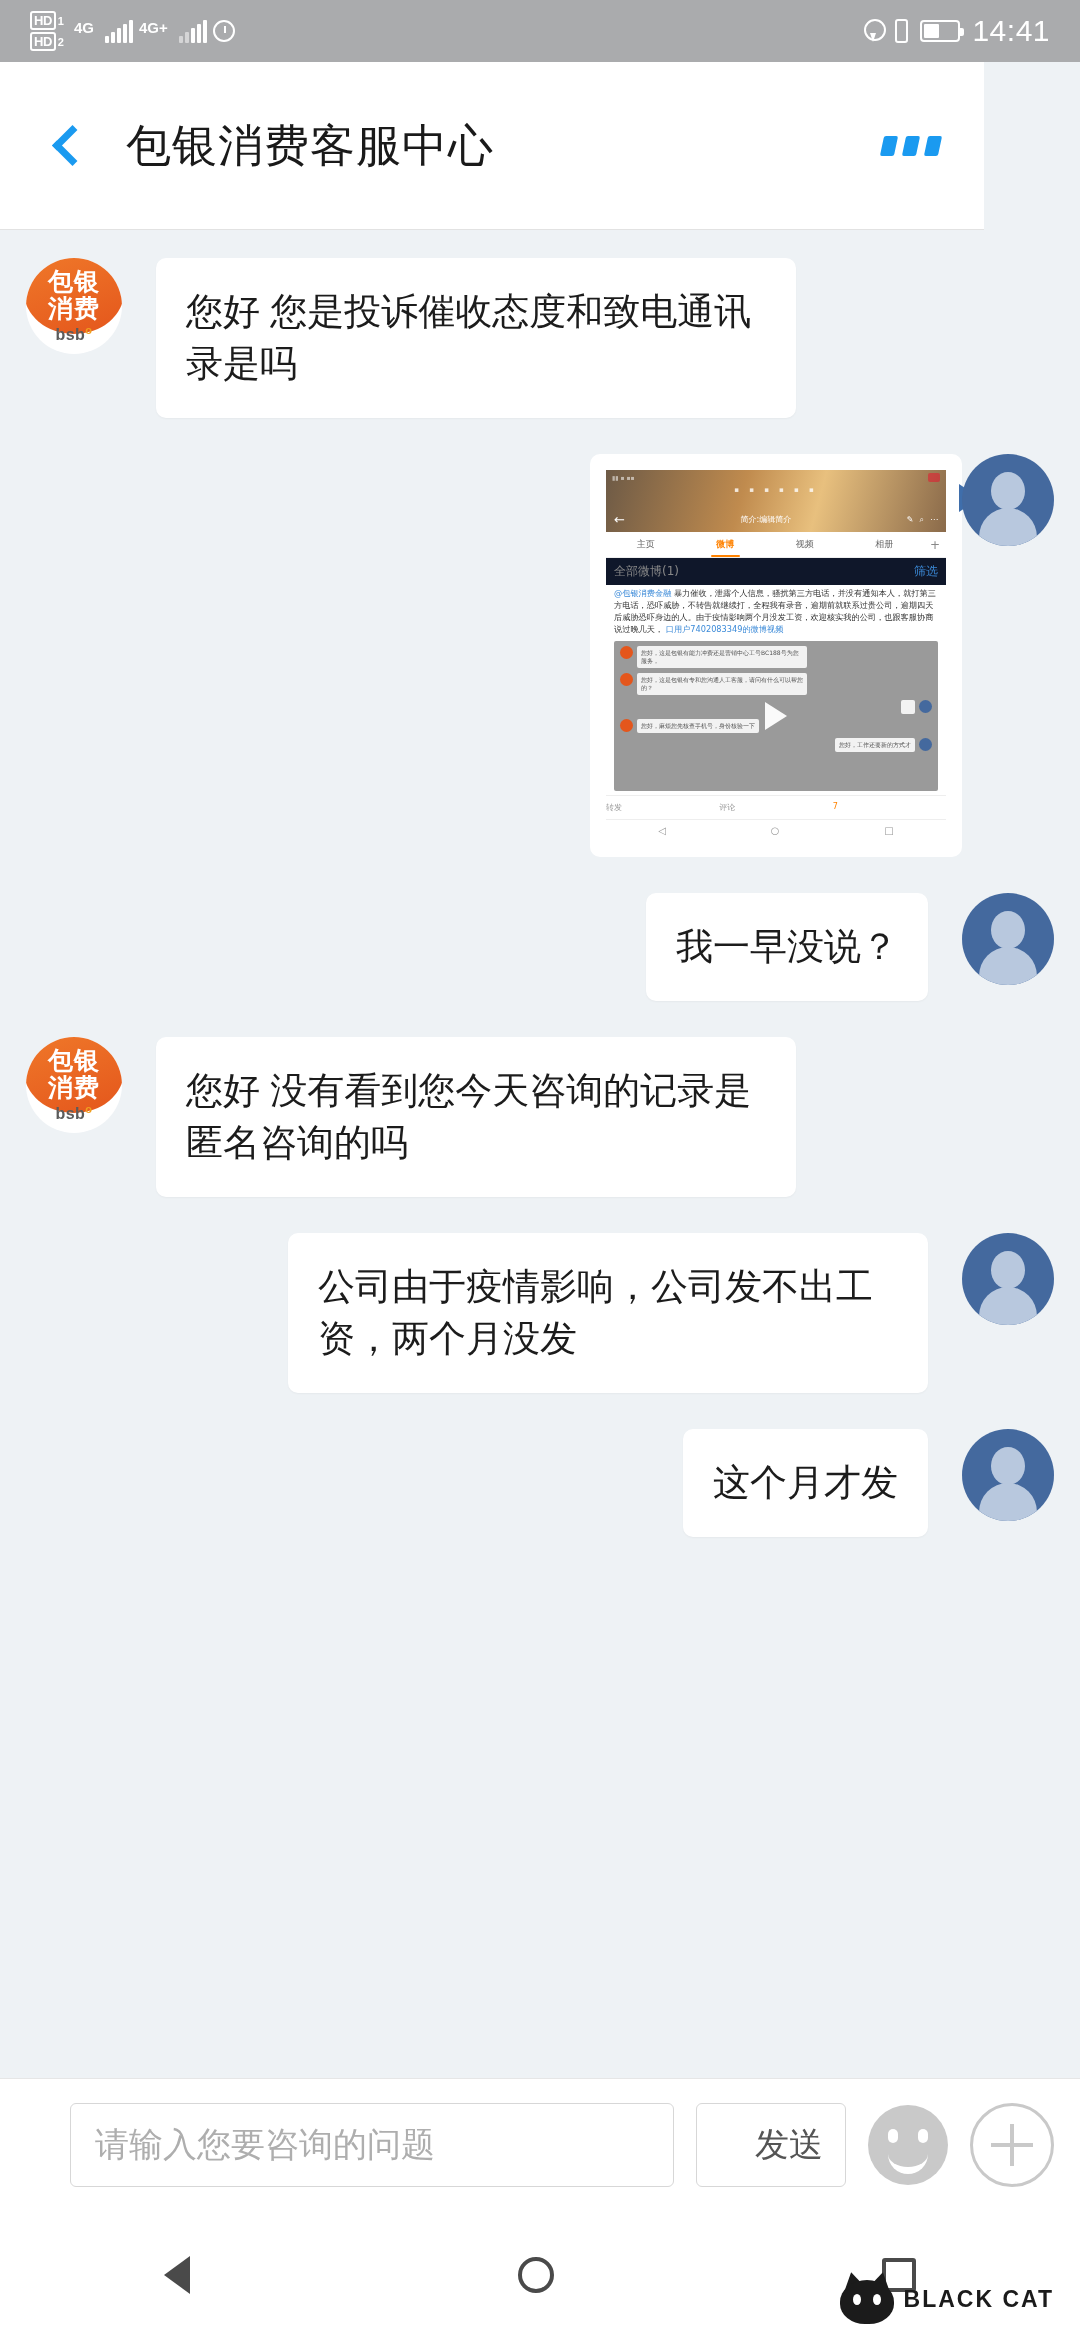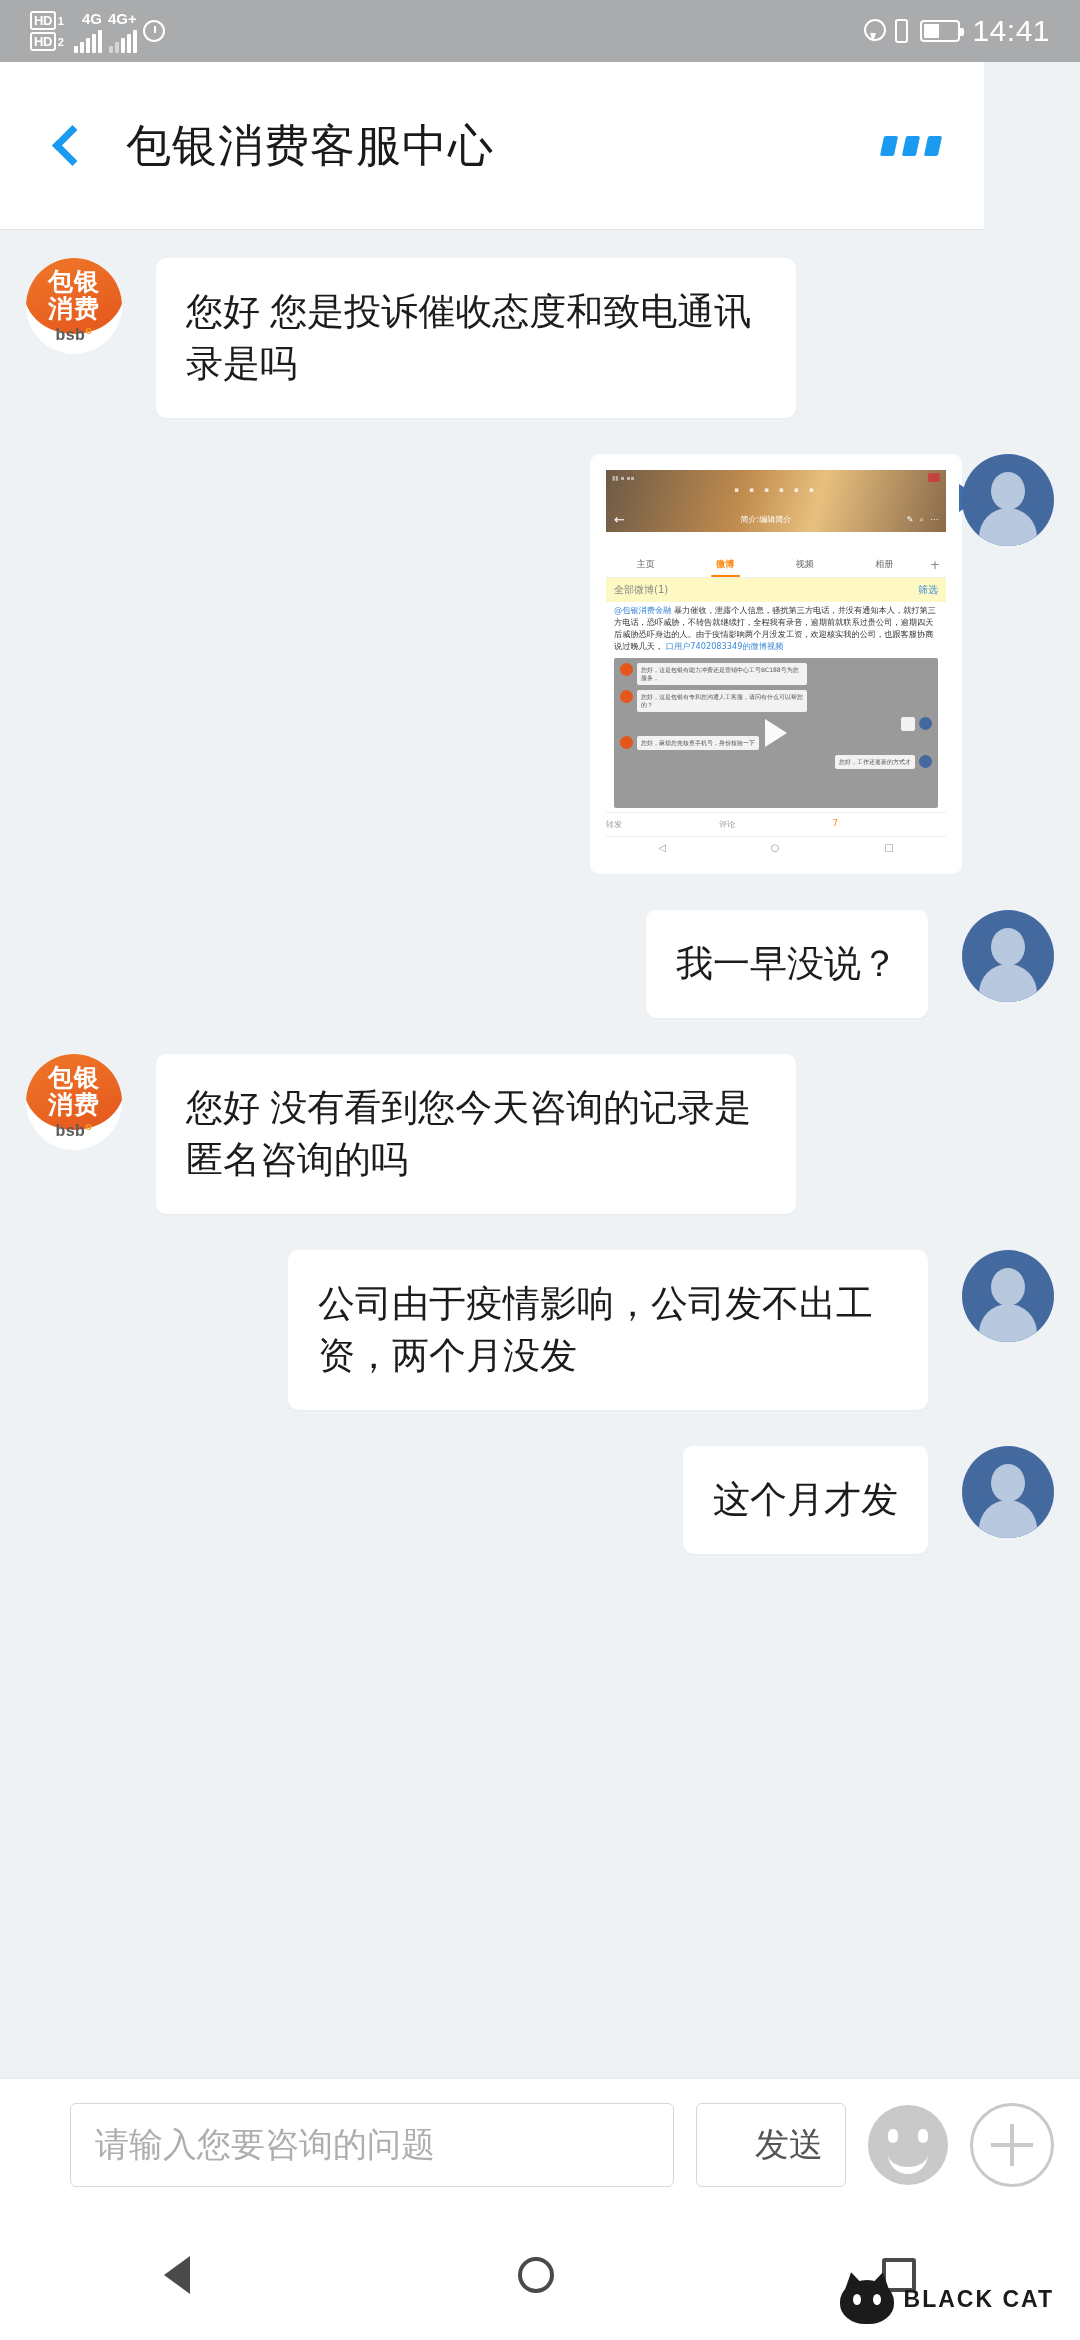--- a/index.html
+++ b/index.html
@@ -21,21 +21,21 @@
   .hdstack { display:flex; flex-direction:column; gap:2px; margin-right:4px; }
   .hdbox {
     display:flex; align-items:center; gap:2px;
   }
   .hdlabel {
     border:2px solid #fff; border-radius:3px; font-size:13px; line-height:1;
     padding:1px 2px; font-weight:bold; letter-spacing:-0.5px;
   }
   .hdnum { font-size:11px; font-weight:bold; }
   .netlabel { font-size:15px; font-weight:bold; vertical-align:top; }
-  .netgrp { display:flex; align-items:flex-end; gap:2px;flex-direction:column; }
+  .netgrp { display:flex; align-items:flex-start; gap:11px; }
   .bars { display:flex; align-items:flex-end; gap:2px; height:24px; }
   .bars i { display:block; width:4px; background:#fff; border-radius:1px; }
   .bars i:nth-child(1){height:7px}
   .bars i:nth-child(2){height:11px}
   .bars i:nth-child(3){height:15px}
   .bars i:nth-child(4){height:19px}
   .bars i:nth-child(5){height:23px}
   .bars.dim i:nth-child(1),.bars.dim i:nth-child(2){opacity:.5}
   .alarm {
     width:22px;height:22px;border:2px solid #fff;border-radius:50%;
@@ -146,26 +146,26 @@
   }
   .shot-hero .topline{ position:absolute;top:3px;left:6px;right:6px;height:8px;opacity:.55;
     display:flex;justify-content:space-between;align-items:center;color:#fff;font-size:6px;}
   .shot-hero .wbbadge{width:12px;height:9px;background:#e6162d;border-radius:2px;}
   .shot-hero .navrow{position:absolute;bottom:6px;left:0;right:0;display:flex;align-items:center;
     padding:0 8px;color:#fff;font-size:8px;gap:6px;}
   .shot-hero .barrow{position:absolute;top:16px;left:0;right:0;text-align:center;color:#fff;
     font-size:7px;letter-spacing:4px;opacity:.8;}
   .backarrow{font-size:13px;line-height:1;}
   .shot-hero .mid{flex:1;text-align:center;font-size:8px;}
-  .shot-tabs{display:flex;gap:0;border-bottom:1px solid #eee;background:#fff;margin-top:20px;}
+  .shot-tabs{display:flex;gap:0;border-bottom:1px solid #eee;background:#fff;}
   .shot-tabs div{flex:1;text-align:center;padding:6px 0 5px;font-size:9px;color:#666;position:relative;}
   .shot-tabs div.on{color:#ff8200;font-weight:bold;}
   .shot-tabs div.on::after{content:"";position:absolute;bottom:0;left:32%;width:36%;height:2px;background:#ff8200;border-radius:2px;}
   .shot-tabs .plus{flex:0 0 22px;color:#888;font-size:12px;}
-  .shot-sub{display:flex;justify-content:space-between;background:#fef9c3;padding:5px 8px;color:#888;font-size:10px;}
+  .shot-sub{display:flex;justify-content:space-between;background:#0f172a;padding:5px 8px;color:#888;font-size:12px;}
   .shot-sub .blue{color:#3b8ad8;}
   .shot-user{display:flex;align-items:center;gap:6px;padding:7px 8px 3px;}
   .shot-user .ua{width:20px;height:20px;border-radius:50%;background:#e4e6ea;position:relative;overflow:hidden;}
   .shot-user .ua::before{content:"";position:absolute;left:6px;top:4px;width:8px;height:8px;border-radius:50%;background:#c2c6cc;}
   .shot-user .ua::after{content:"";position:absolute;left:3px;top:13px;width:14px;height:9px;border-radius:8px 8px 0 0;background:#c2c6cc;}
   .shot-user .un{font-size:9px;color:#333;}
   .shot-user .um{font-size:7px;color:#999;margin-top:1px;}
   .shot-body{padding:2px 8px 4px;font-size:8.2px;line-height:12px;color:#333;}
   .shot-body .at{color:#3b8ad8;}
   .shot-video{margin:2px 8px 4px;height:150px;background:#9a9a9a;position:relative;border-radius:2px;overflow:hidden;}

